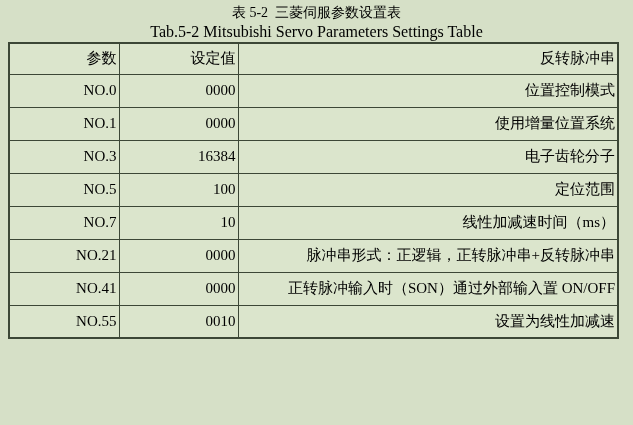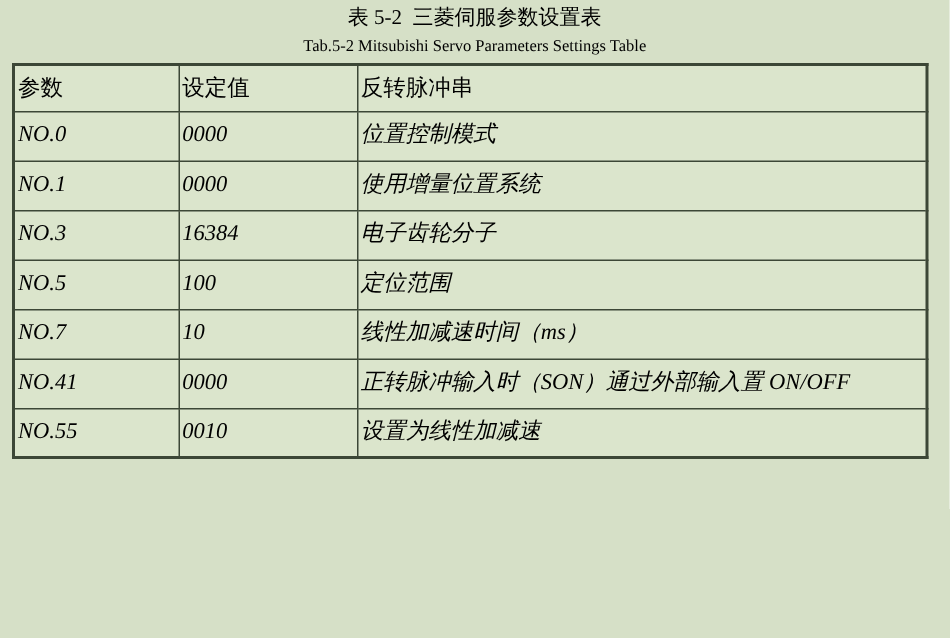--- a/index.html
+++ b/index.html
@@ -17,49 +17,48 @@
   }
   .caption-cn {
     padding-top: 3px;
     text-align: center;
     font-size: 14px;
     line-height: 19px;
     white-space: pre;
   }
   .caption-en {
     text-align: center;
-    font-size: 11px;
+    font-size: 16px;
     line-height: 19px;
     white-space: pre;
   }
   table.params {
     position: absolute;
     left: 8px;
     top: 42px;
     width: 611px;
     border-collapse: collapse;
     table-layout: fixed;
     background: #dbe5cc;
     border: 2px solid #3c4736;
   }
   table.params th,
   table.params td {
     border: 1px solid #3c4736;
-    text-align: left;
+    text-align: right;
     vertical-align: middle;
     font-size: 15px;
     font-weight: normal;
     padding: 0 2px;
   }
   table.params thead tr {
     height: 31px;
   }
   table.params tbody tr {
     height: 33px;
-    font-style: italic;
   }
   table.params tbody tr.tall {
     height: 44px;
   }
   td.meaning {
     white-space: pre-line;
     line-height: 19px;
     margin-left: 32px;
   }
 </style>
@@ -103,20 +102,25 @@
           <td>NO.5</td>
           <td>100</td>
           <td class="meaning">定位范围</td>
         </tr>
         <tr>
           <td>NO.7</td>
           <td>10</td>
           <td class="meaning">线性加减速时间（ms）</td>
         </tr>
         <tr>
+          <td>NO.21</td>
+          <td>0000</td>
+          <td class="meaning">脉冲串形式：正逻辑，正转脉冲串+反转脉冲串</td>
+        </tr>
+        <tr>
           <td>NO.41</td>
           <td>0000</td>
           <td class="meaning">正转脉冲输入时（SON）通过外部输入置 ON/OFF</td>
         </tr>
         <tr>
           <td>NO.55</td>
           <td>0010</td>
           <td class="meaning">设置为线性加减速</td>
         </tr>
       </tbody>

